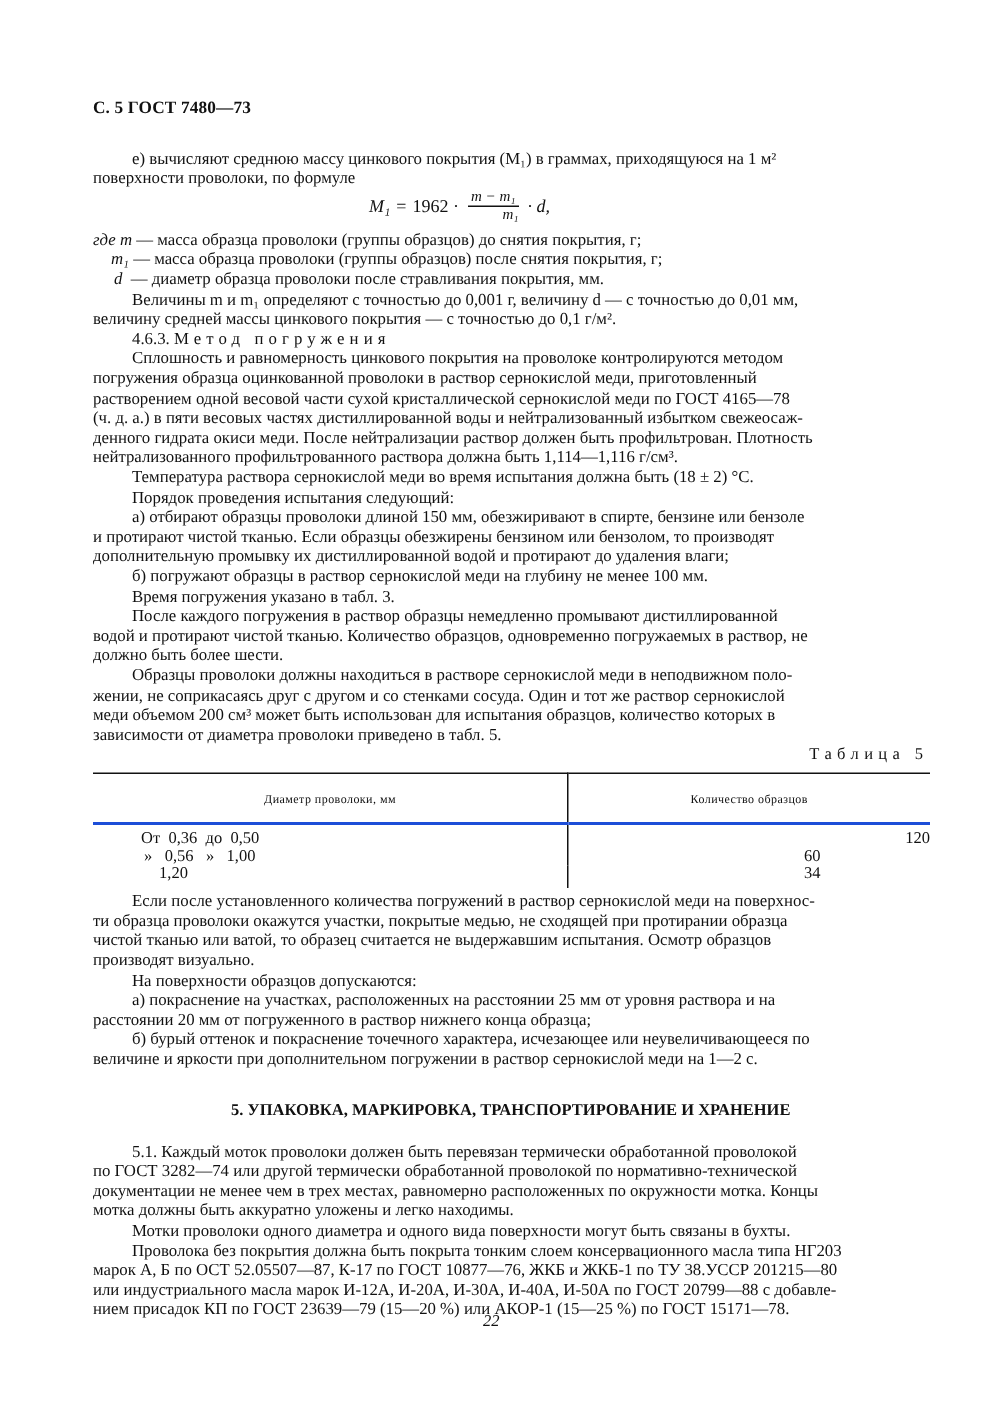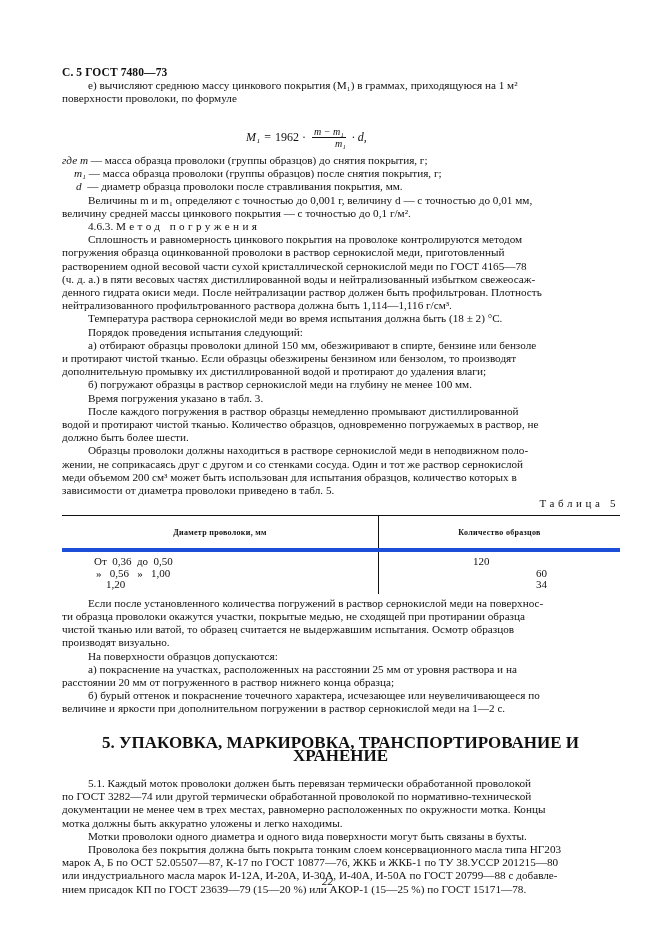--- a/index.html
+++ b/index.html
@@ -10,32 +10,32 @@
   .p { font-size:11.2px; line-height:13.2px; text-align:justify; margin:0; }
   .ind { text-indent:26px; }
   .line { display:block; }
   .formula { position:absolute; top:126px; left:246px; font-size:12px; display:flex; align-items:center; gap:4px; }
   .frac { display:inline-flex; flex-direction:column; align-items:flex-end; font-size:10px; font-style:italic; margin:0 2px; }
   .frac .num { border-bottom:0.8px solid #111; padding:0 2px; }
   .i { font-style:italic; }
   .sp { letter-spacing:3.4px; }
   .tbl-caption { text-align:right; font-size:11px; letter-spacing:3.6px; }
   table { border-collapse:collapse; width:558px; font-size:11px; }
-  th { font-weight:bold; font-size:8px; height:30px; border-top:1px solid #111; border-bottom:4px solid #1d4ed8; letter-spacing:0.3px; }
+  th { font-weight:normal; font-size:8px; height:30px; border-top:1px solid #111; border-bottom:2px solid #1d4ed8; letter-spacing:0.3px; }
   td { line-height:11.5px; vertical-align:top; padding:0; }
   .col1 { border-right:1px solid #111; width:272px; }
-  .sect { text-align:center; font-weight:bold; font-size:17px; }
+  .sect { text-align:center; font-weight:bold; font-size:11px; }
   .pgnum { position:absolute; left:322px; top:875px; font-size:11px;font-style:italic; }
 </style>
 </head>
 <body>
 
 <div class="hdr">С. 5 ГОСТ 7480—73</div>
 
-<div class="page" style="top:79px;">
+<div class="page" style="top:100px;">
   <p class="p ind">
     <span class="line">е) вычисляют среднюю массу цинкового покрытия (M₁) в граммах, приходящуюся на 1 м²</span>
   </p>
   <p class="p">поверхности проволоки, по формуле</p>
 </div>
 
 <div class="formula">
   <span class="i">M₁</span>
   <span>=</span>
   <span>1962 ·</span>
@@ -81,21 +81,21 @@
   <table style="margin-top:6px;">
     <thead>
       <tr>
         <th class="col1">Диаметр проволоки, мм</th>
         <th>Количество образцов</th>
       </tr>
     </thead>
     <tbody>
       <tr>
         <td class="col1" style="padding-left:32px;padding-top:4px;white-space:pre">От  0,36  до  0,50</td>
-        <td style="text-align:left;padding-left:94px;padding-top:4px">120</td>
+        <td style="text-align:right;padding-left:48px;padding-top:4px">120</td>
       </tr>
       <tr>
         <td class="col1" style="padding-left:34px;white-space:pre">»   0,56   »   1,00</td>
         <td style="text-align:center;padding-left:84px">60</td>
       </tr>
       <tr>
         <td class="col1" style="padding-left:44px;padding-bottom:3px">1,20</td>
         <td style="text-align:center;padding-left:84px">34</td>
       </tr>
     </tbody>

